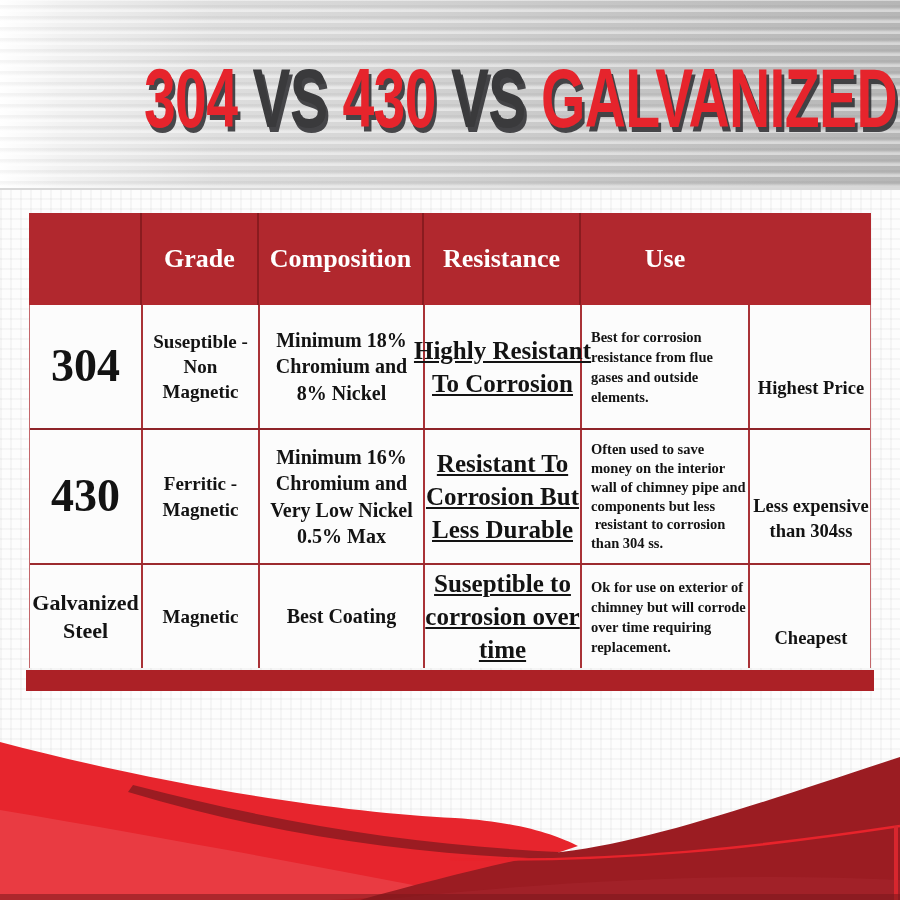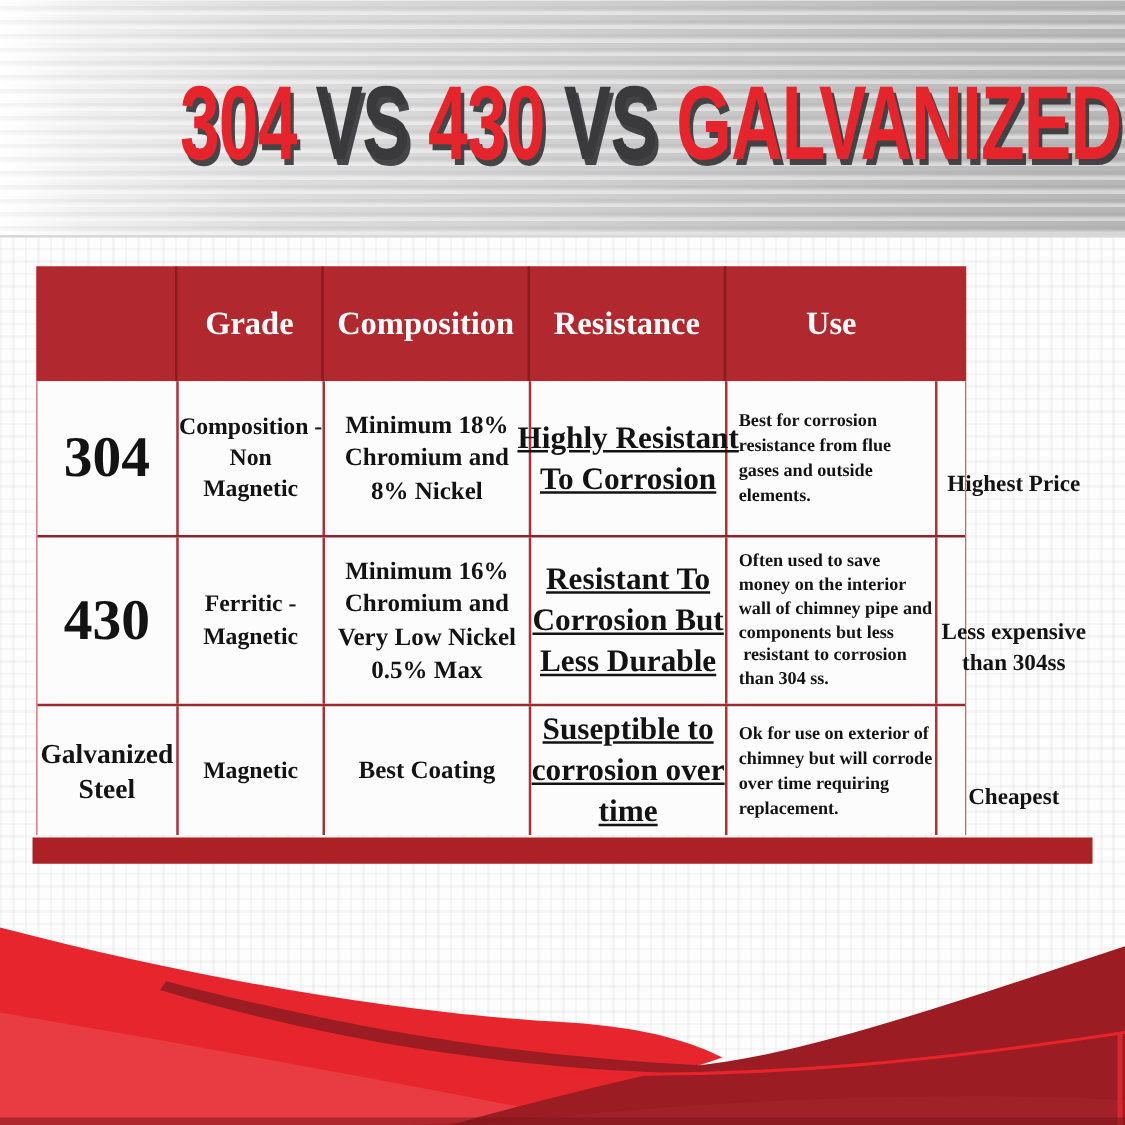--- a/index.html
+++ b/index.html
@@ -29,21 +29,21 @@
     text-align:center;white-space:nowrap;
     font-family:"Liberation Sans", sans-serif;
     font-weight:bold;font-size:84px;line-height:1;
     letter-spacing:-1px;
     transform:scaleX(0.68);transform-origin:center;
     text-shadow:4px 5px 0 rgba(48,48,51,0.88);
   }
   .title .red{color:#e6242c;}
   .title .dark{color:#3a3a3c;}
   
-  .table-wrap{position:absolute;left:29px;top:213px;width:744px;}
+  .table-wrap{position:absolute;left:29px;top:213px;width:842px;}
   .trow{
     display:grid;
     grid-template-columns:113px 117px 165px 157px 168px 122px;
     box-sizing:border-box;
   }
   .thead{height:92px;background:#b1282e;}
   .thead .cell{
     color:#ffffff;font-size:26px;font-weight:bold;
     border-right:2px solid rgba(90,10,14,0.45);
     display:flex;align-items:center;justify-content:center;
@@ -91,21 +91,21 @@
   <div class="trow thead">
     <div class="cell"></div>
     <div class="cell">Grade</div>
     <div class="cell">Composition</div>
     <div class="cell">Resistance</div>
     <div class="cell">Use</div>
   </div>
   <div class="tbody">
     <div class="trow r1">
       <div class="cell c-name">304</div>
-      <div class="cell c-grade">Composition -
+      <div class="cell c-grade">Suseptible -
 Non
 Magnetic</div>
       <div class="cell c-comp">Minimum 18%
 Chromium and
 8% Nickel</div>
       <div class="cell c-resist">Highly Resistant
 To Corrosion</div>
       <div class="cell c-use">Best for corrosion
 resistance from flue
 gases and outside

